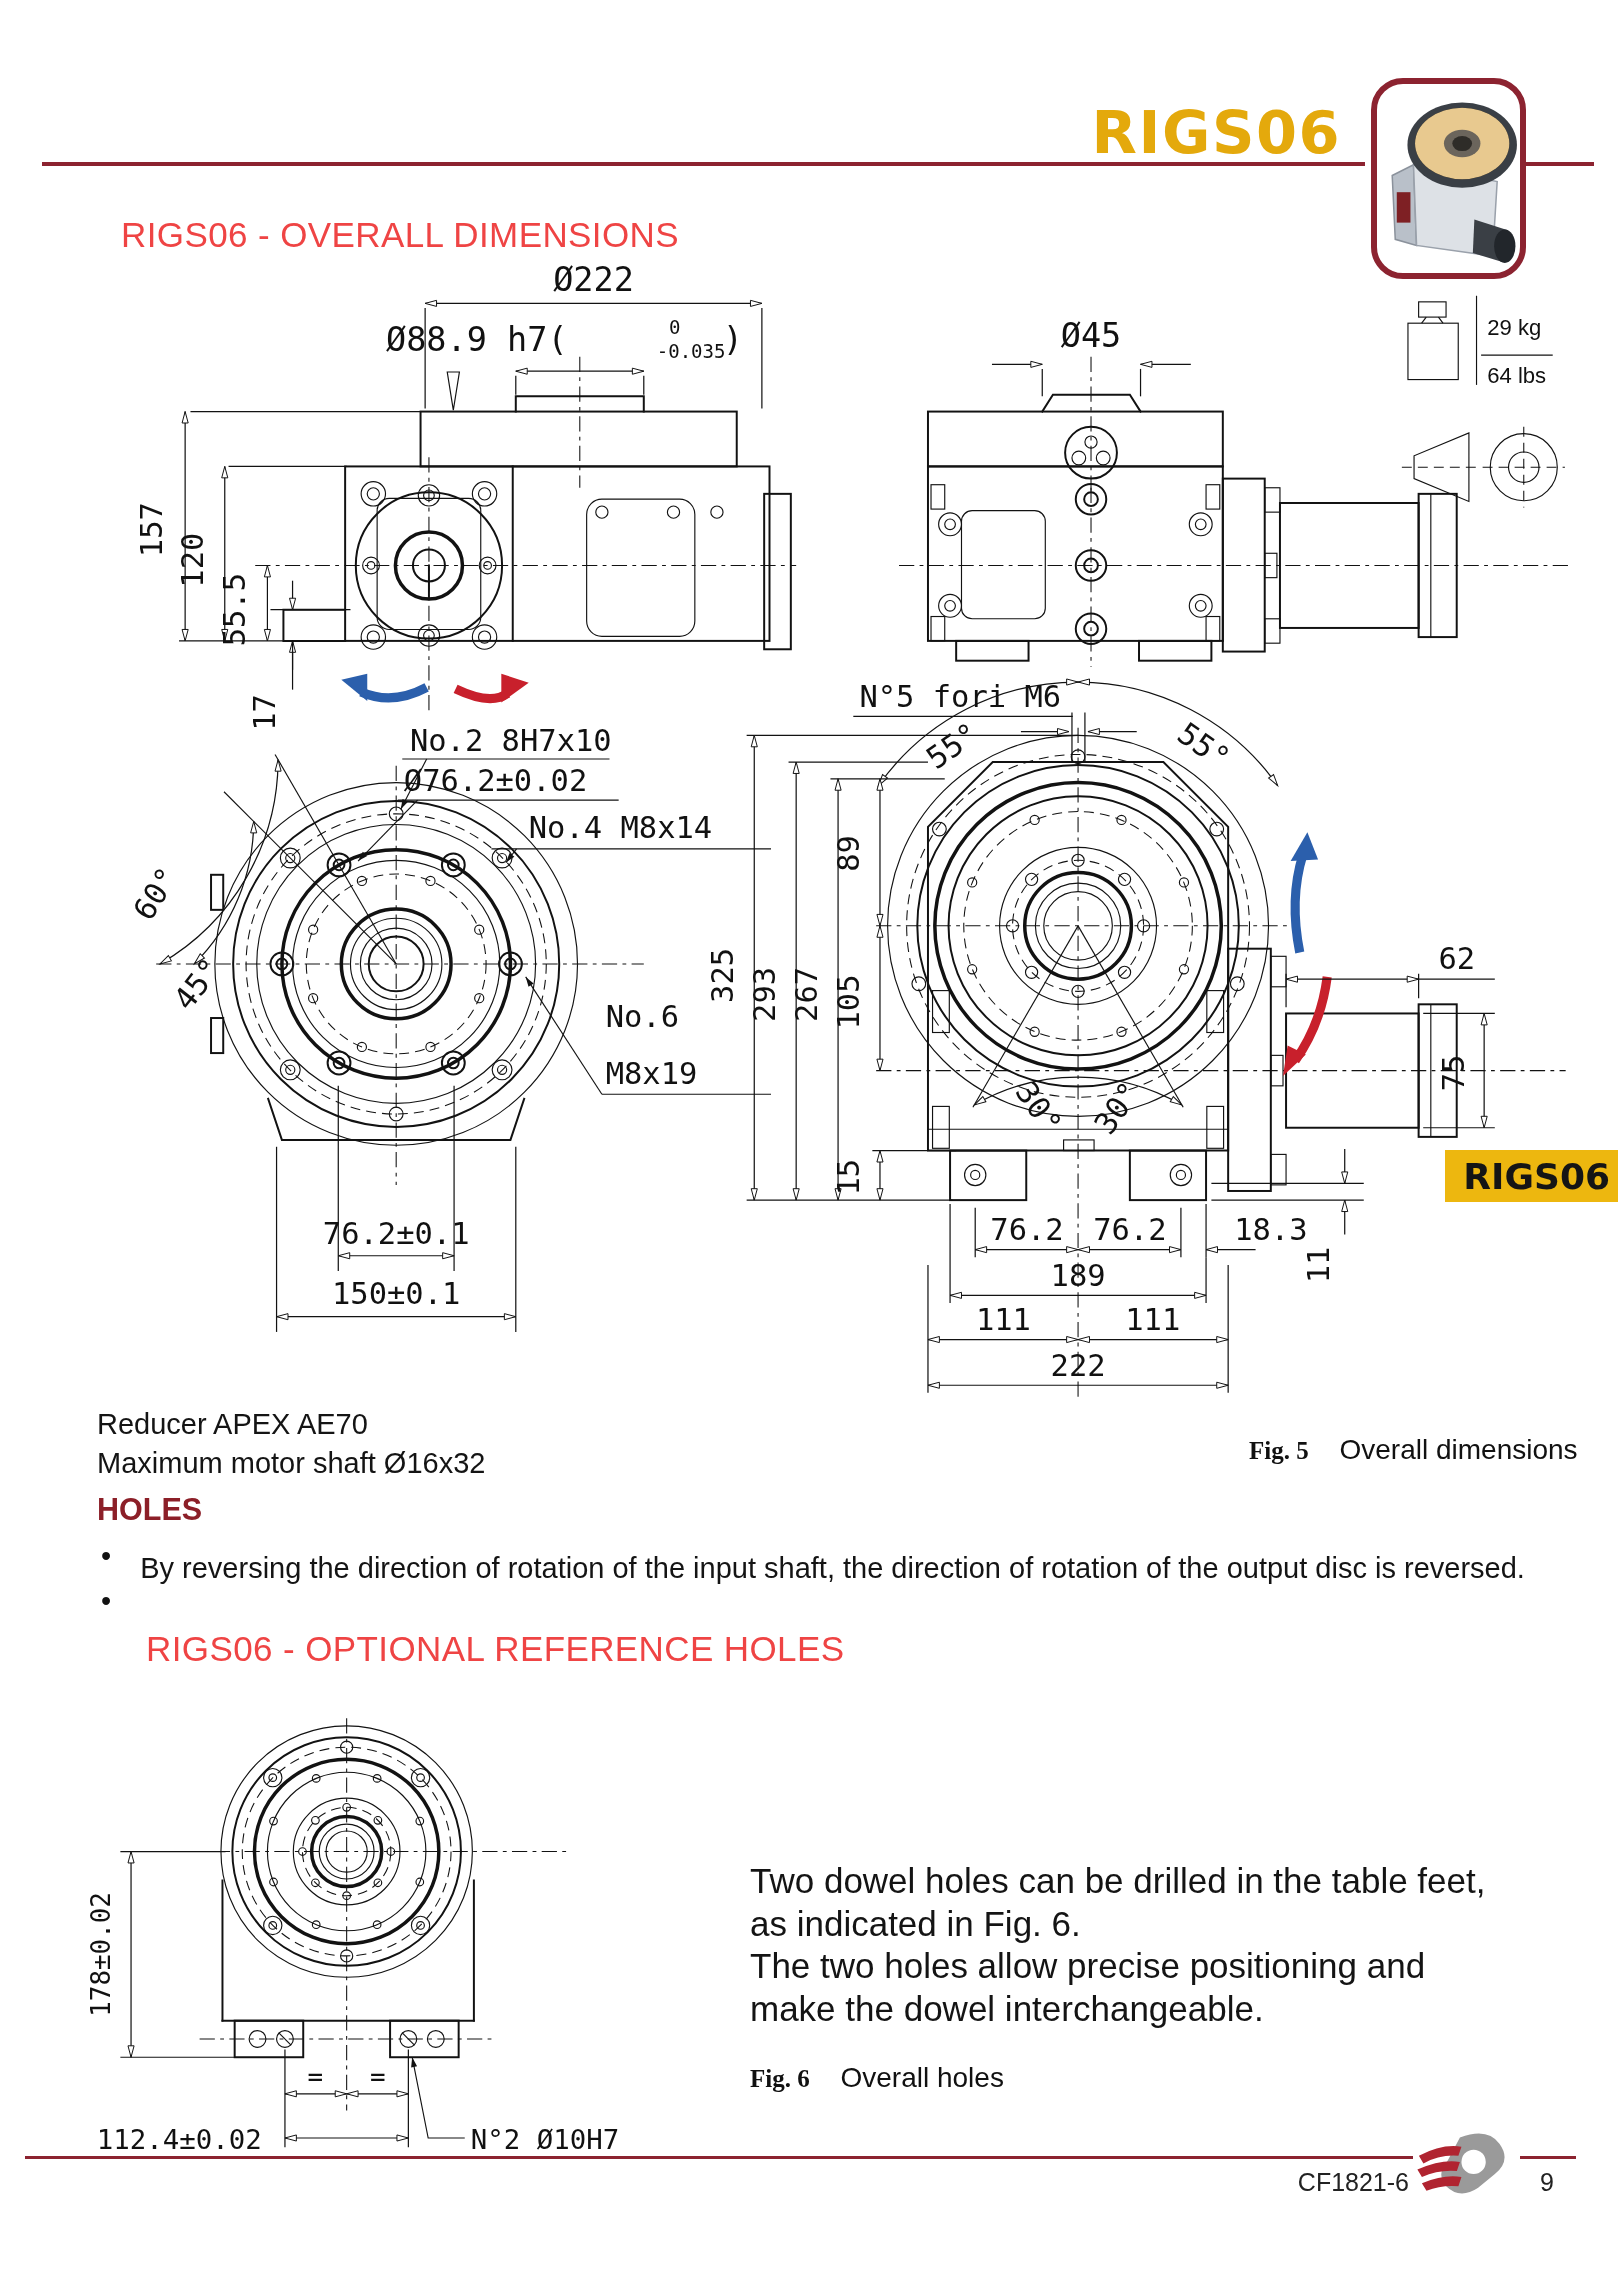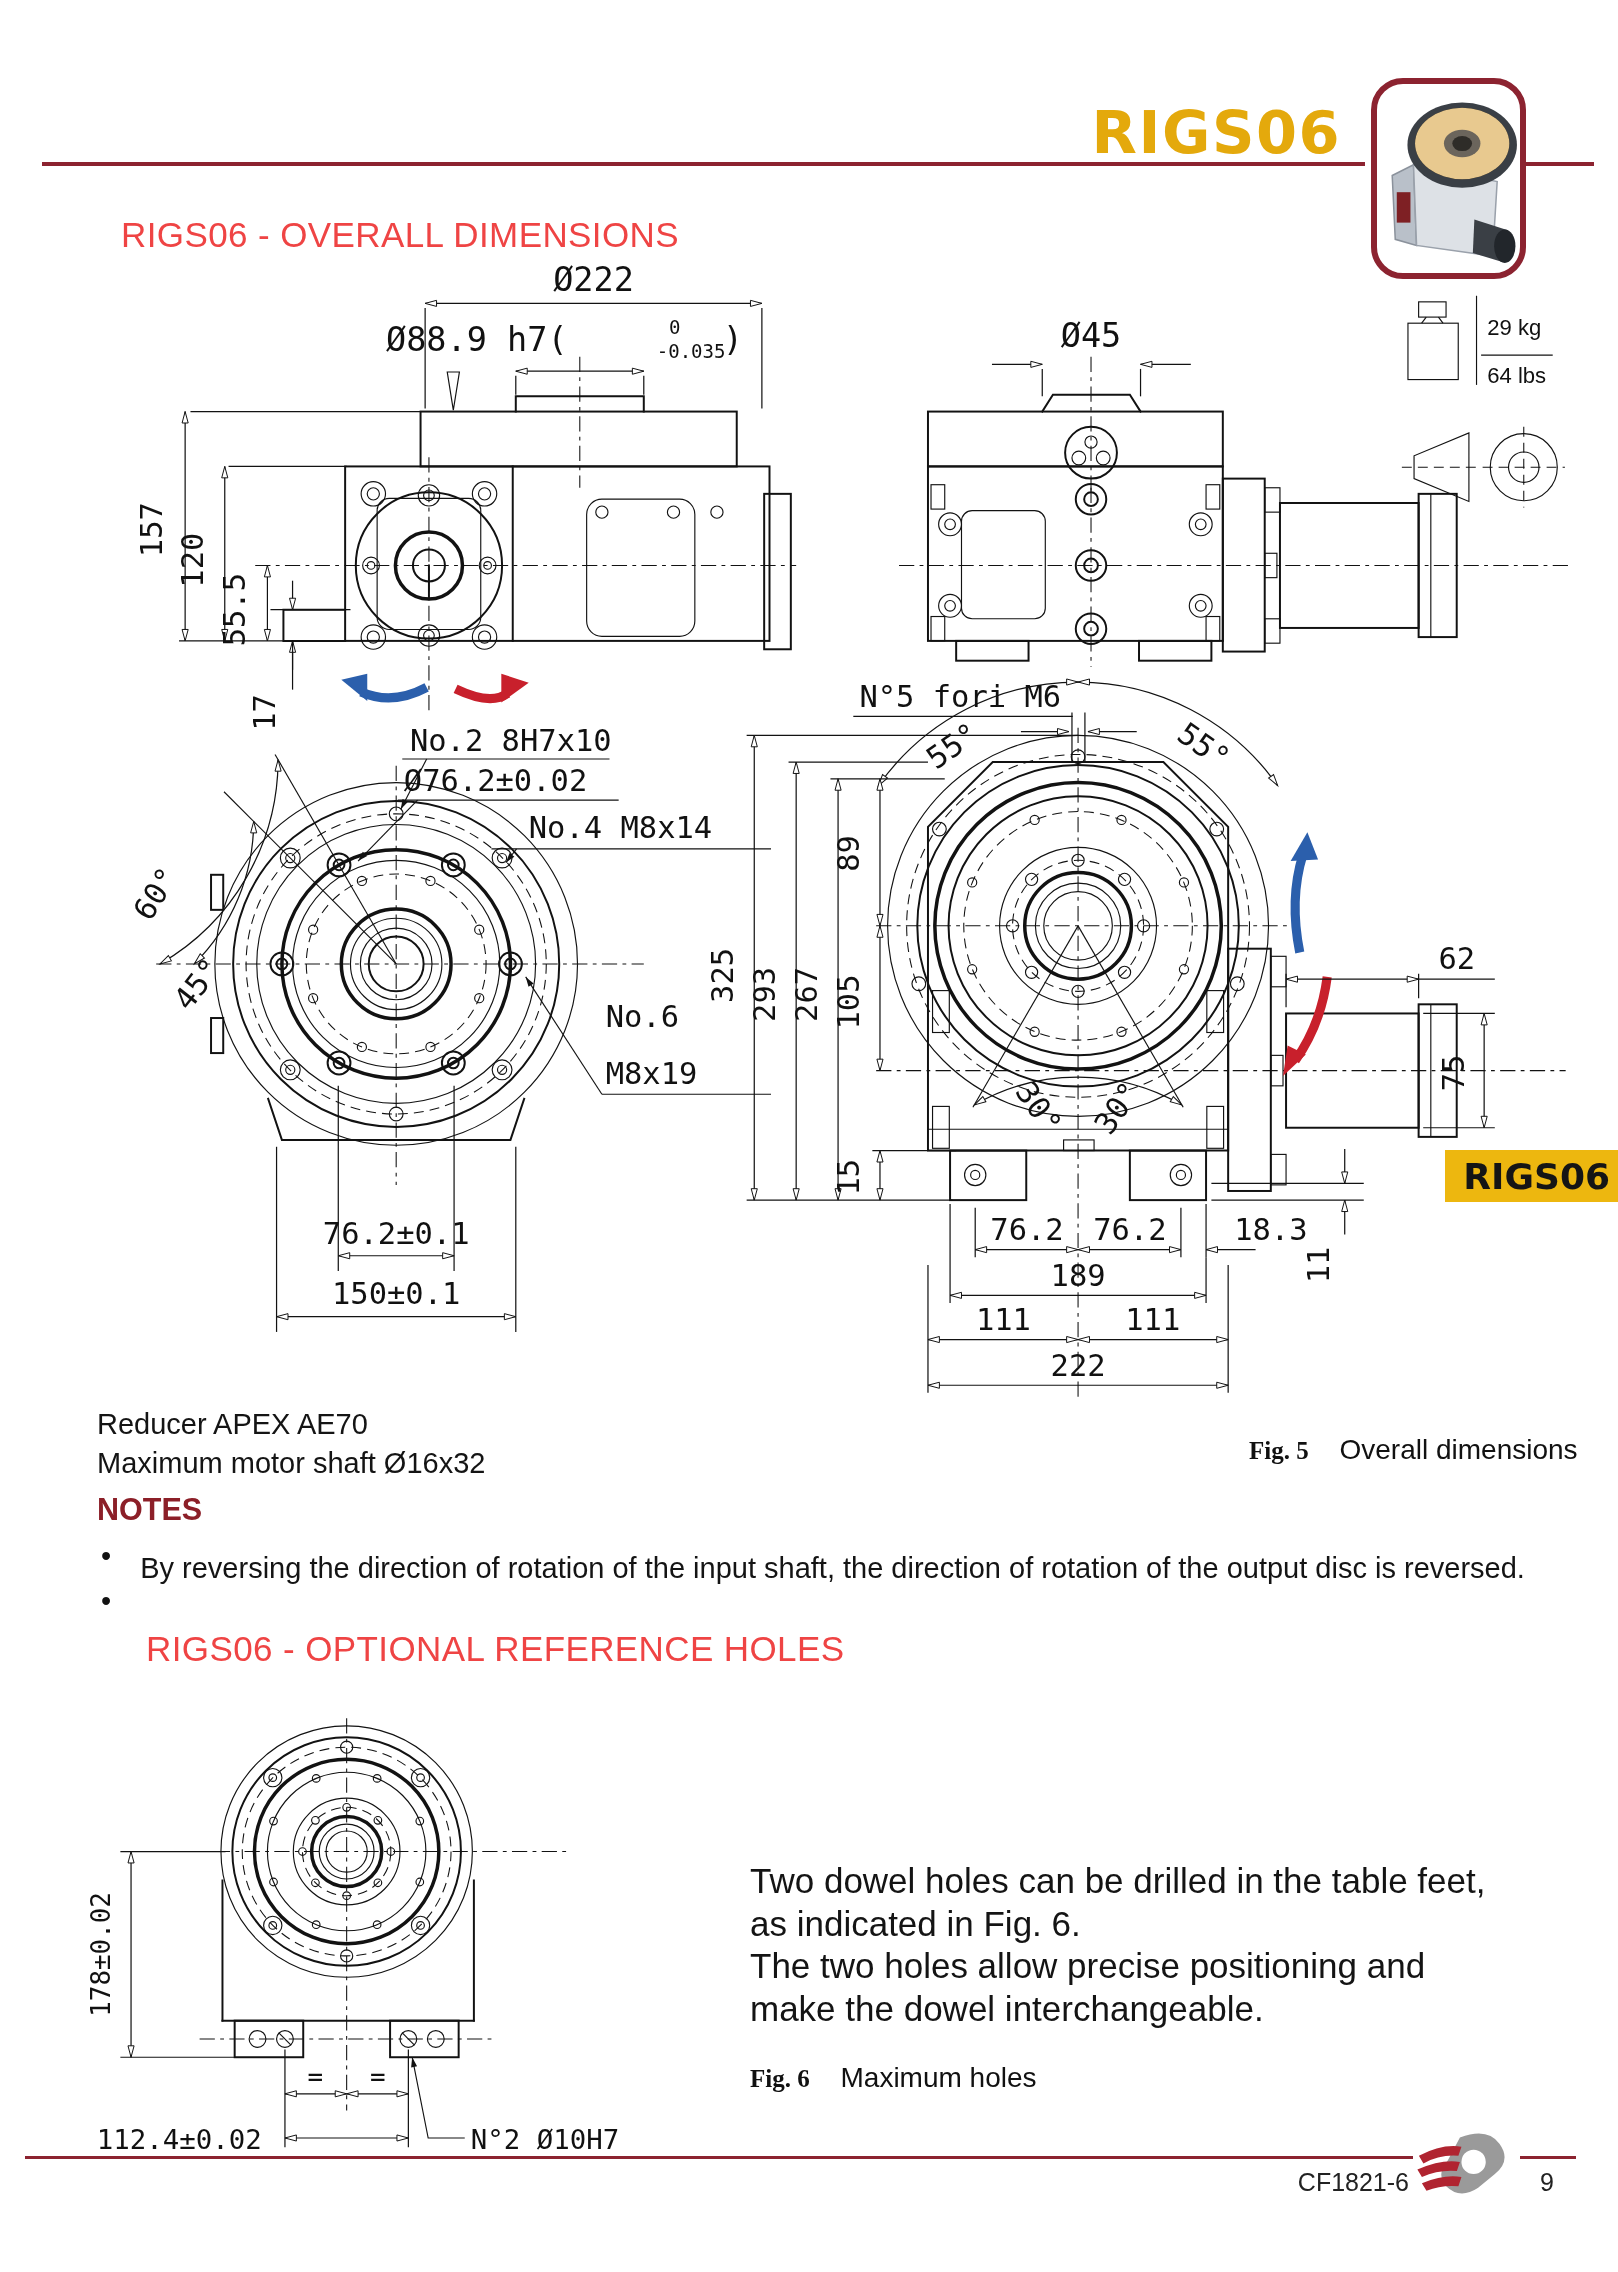--- a/index.html
+++ b/index.html
@@ -542,38 +542,38 @@
   <div class="abs h1" style="left:99px;top:215px">RIGS06 - OVERALL DIMENSIONS</div>
 
   <div class="abs bodytxt" style="left:97px;top:1396px">Reducer APEX AE70</div>
   <div class="abs bodytxt" style="left:97px;top:1435px">Maximum motor shaft Ø16x32</div>
 
   <div class="abs" style="left:1249px;top:1434px">
     <span class="figlab">Fig. 5</span>
     <span class="figcap" style="margin-left:27.4px">Overall dimensions</span>
   </div>
 
-  <div class="abs dkred" style="left:97px;top:1492px;font-size:30.5px;font-weight:bold">NOTES</div>
+  <div class="abs dkred" style="left:97px;top:1492px;font-size:30.5px;font-weight:bold">HOLES</div>
 
   <div class="abs bullet-row" style="left:101px;top:1540px;width:1448px">
     <span class="bullet-dot">•</span>
     <span class="bodytxt">By reversing the direction of rotation of the input shaft, the direction of rotation of the output disc is reversed.</span>
   </div>
   <div class="abs bullet-row" style="left:101px;top:1585px;width:1448px">
     <span class="bullet-dot">•</span>
   </div>
 
   <div class="abs h1" style="left:124px;top:1629px">RIGS06 - OPTIONAL REFERENCE HOLES</div>
 
   <div class="abs bigtxt" style="left:750px;top:1859px;width:762px">Two dowel holes can be drilled in the table feet, as indicated in Fig. 6.</div>
   <div class="abs bigtxt" style="left:750px;top:1944px;width:762px">The two holes allow precise positioning and make the dowel interchangeable.</div>
 
   <div class="abs" style="left:750px;top:2062px">
     <span class="figlab">Fig. 6</span>
-    <span class="figcap" style="margin-left:27.4px">Maximum holes</span>
+    <span class="figcap" style="margin-left:27.4px">Overall holes</span>
   </div>
 
   <div class="abs sidetab" style="left:1445px;top:1150px;width:174px;height:52px">RIGS06</div>
 
   <div class="abs rule" style="left:25px;top:2156px;width:1388px;height:3px"></div>
   <div class="abs rule" style="left:1520px;top:2156px;width:56px;height:3px"></div>
   <div class="abs ftr-txt" style="left:1295px;top:2168px;width:114px;text-align:right">CF1821-6</div>
   <div class="abs ftr-txt" style="left:1540px;top:2168px">9</div>
   <div class="abs" style="left:1414px;top:2130px">
     <svg width="104" height="76" viewBox="0 0 136 100">

